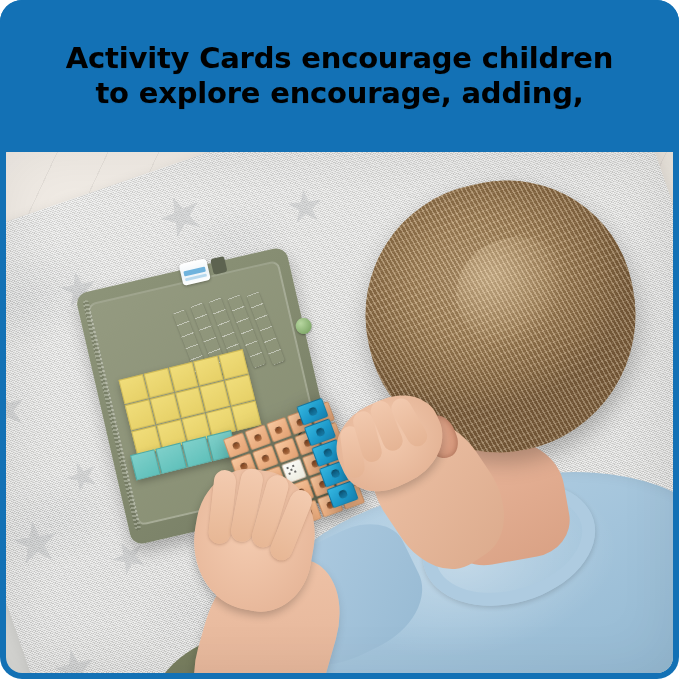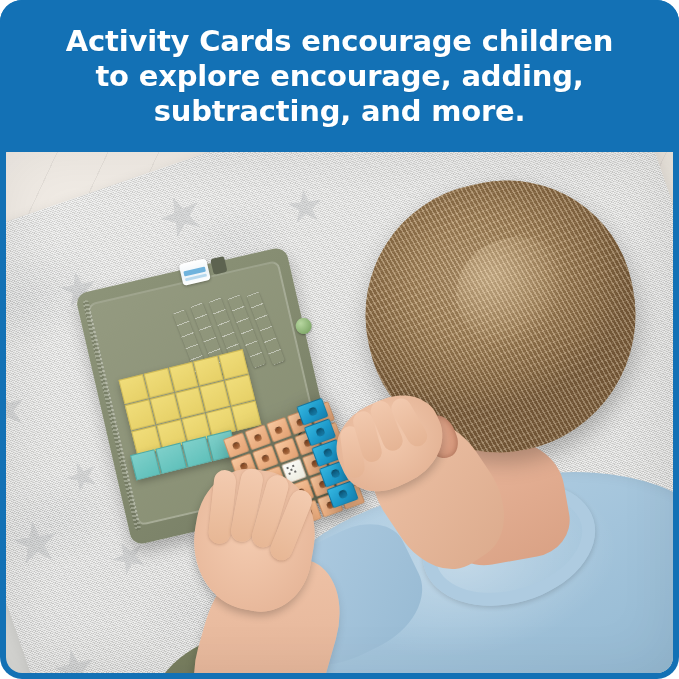--- a/index.html
+++ b/index.html
@@ -14,21 +14,21 @@
   }
 
   
   .banner{
     position:absolute;left:0;top:0;width:679px;height:152px;
     background:#1371b5;
     display:flex;align-items:center;justify-content:center;
     z-index:5;
   }
   .banner-text{
-    color:#ffffff;
+    color:#000000;
     font-weight:bold;
     font-size:28.5px;
     line-height:35px;
     text-align:center;
     letter-spacing:-0.2px;
     width:620px;
     text-shadow:0 1px 0 rgba(0,0,0,0.06);
   }
   .banner-text span{display:block;white-space:nowrap;}
   .line1{font-size:29px;}
@@ -349,21 +349,20 @@
 </style>
 </head>
 <body>
 
 <div class="card">
 
   <div class="banner">
     <div class="banner-text">
       <span class="line1">Activity Cards encourage children</span>
       <span class="line2">to explore encourage, adding,</span>
-      <span class="line3">subtracting, and more.</span>
     </div>
   </div>
 
   <div class="photo">
     <div class="scene">
 
       <div class="floor">
         <div class="floor-seam seam1"></div>
         <div class="floor-seam seam2"></div>
       </div>

